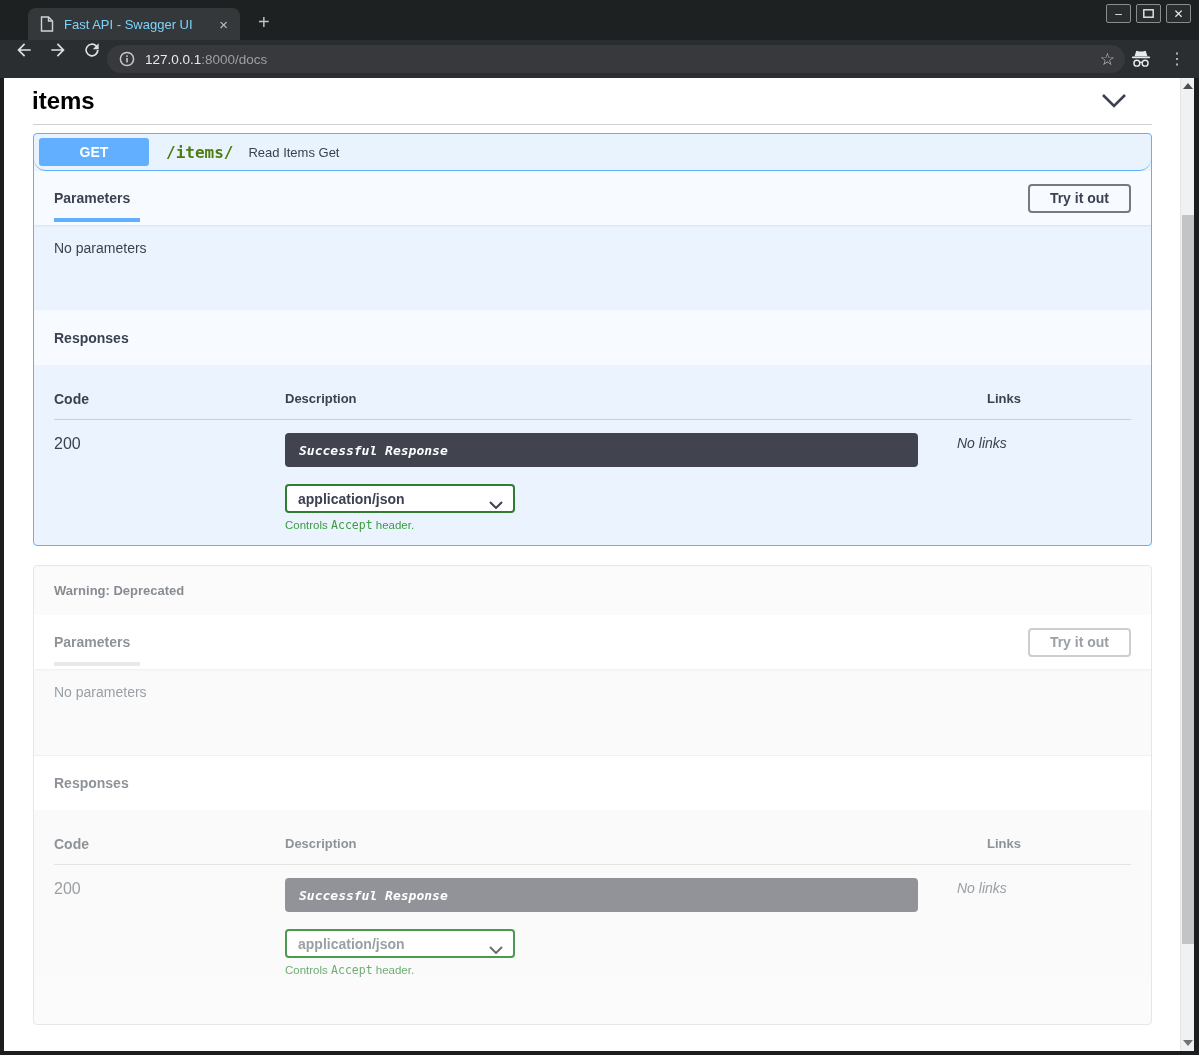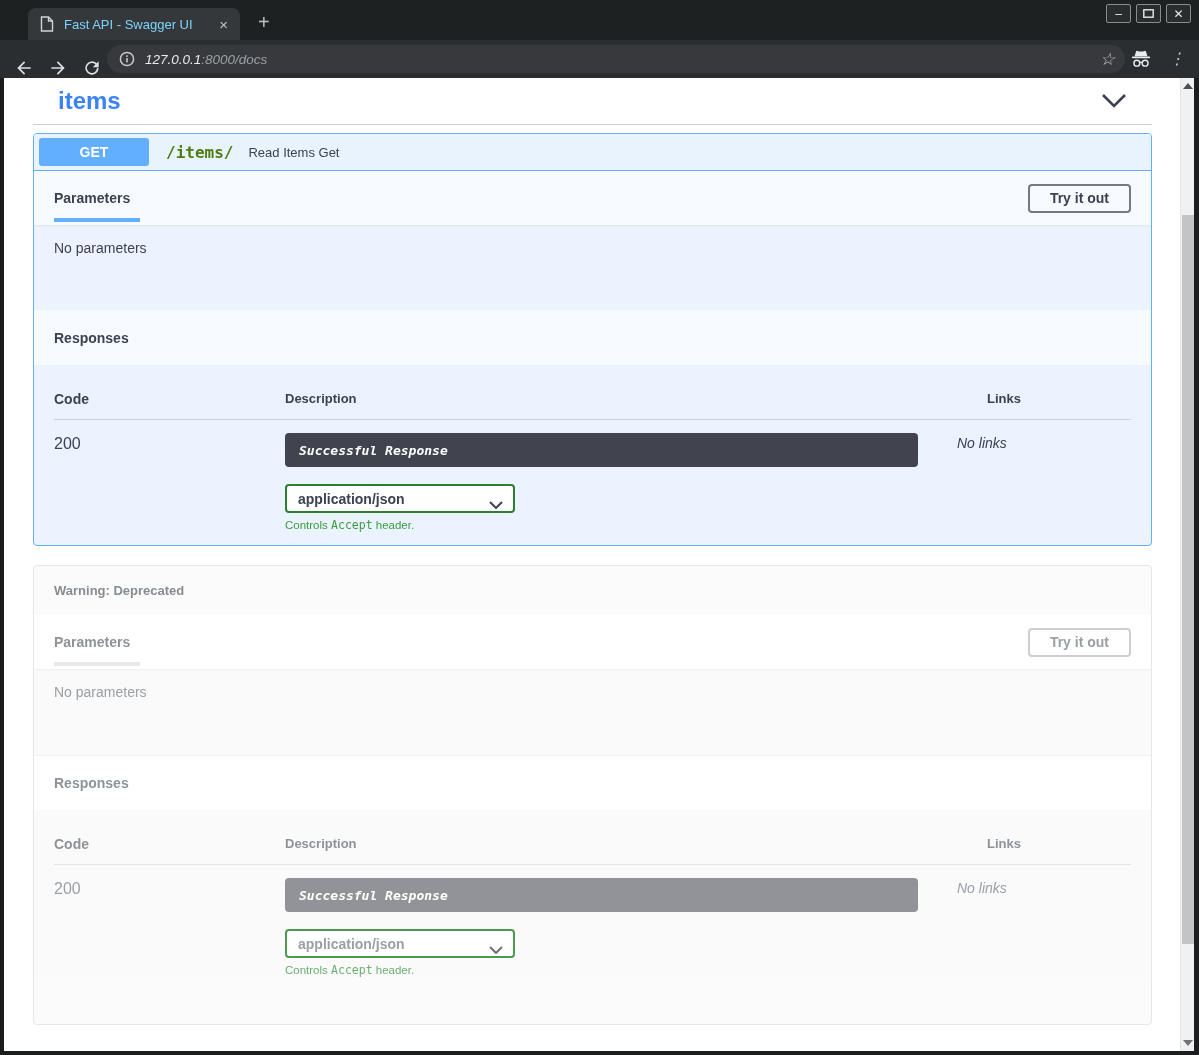--- a/index.html
+++ b/index.html
@@ -18,45 +18,45 @@
   .favicon { width:14px; height:16px; margin-right:10px; display:inline-flex; }
   .tab-title { color:#7dd3fc; font-size:13px; flex:1; white-space:nowrap; overflow:hidden; }
   .tab-close { color:#bdc1c6; font-size:15px; line-height:1; padding:2px 4px; cursor:default; }
   .newtab { position:absolute; left:258px; top:12px; color:#bdc1c6; font-size:20px; font-weight:400; line-height:1; }
   .win-controls { position:absolute; right:8px; top:4px; display:flex; gap:5px; }
   .win-btn { width:25px; height:19px; border:1px solid #8a8d8f; border-radius:2px; color:#e8eaed;
              display:flex; align-items:center; justify-content:center; font-size:12px; background:#2a2d2e; }
 
   
   .toolbar { position:absolute; left:0; top:40px; width:1199px; height:38px; background:#2b2e30;
-             display:flex; align-items:flex-end;font-style:italic; }
+             display:flex; align-items:flex-start; }
   .nav-ico { width:20px; height:20px; margin-left:14px; display:inline-flex; }
   .nav-ico svg { width:20px; height:20px; }
   .omnibox { position:absolute; left:107px; top:5px; width:1018px; height:28px; background:#37393c;
              border-radius:14px; display:flex; align-items:center; padding:0 10px 0 12px; }
   .info-ico { width:16px; height:16px; margin-right:10px; display:inline-flex; }
   .url { font-size:13.5px; }
   .url .host { color:#e8eaed; }
   .url .rest { color:#9aa0a6; }
   .star { margin-left:auto; color:#c6c9cc; font-size:17px; }
   .incog { position:absolute; left:1130px; top:9px; width:22px; height:20px; }
   .menu-dots { position:absolute; left:1169px; top:8px; color:#c6c9cc; font-size:16px; letter-spacing:0; line-height:22px; width:12px; text-align:center; }
 
   
   .content { position:absolute; left:4px; top:78px; right:5px; bottom:4px; background:#fff; overflow:hidden; }
 
-  .sec-title { position:absolute; left:54px; top:9px; font-size:24px; font-weight:700; color:#3b82f6; }
+  .sec-title { position:absolute; left:28px; top:9px; font-size:24px; font-weight:700; color:#000000; }
   .sec-chevron { position:absolute; left:1097px; top:15px; width:26px; height:16px; }
   .sec-divider { position:absolute; left:29px; top:46px; width:1119px; height:1px; background:rgba(59,65,81,.25); }
 
   .opblock { position:absolute; left:29px; width:1119px; border-radius:4px; overflow:hidden; }
   .op1 { top:55px;  height:413px; border:1px solid #61affe; background:#ebf4fe; }
   .op2 { top:487px; height:460px; border:1px solid #e6e6e6; background:#fbfbfb; }
 
-  .op-header { display:flex; align-items:center; }
+  .op-header { display:flex; align-items:center;border-radius:12px; }
   .op1 .op-header { height:37px; background:#e9f3fe; border-bottom:1px solid #61affe; }
   .op2 .op-header { height:36px; background:#fcfcfc; }
   .method { width:110px; height:28px; margin-left:5px; border-radius:3px; color:#fff; font-weight:700;
             font-size:14px; display:flex; align-items:center; justify-content:center; }
   .op1 .method { background:#61affe; }
   .op2 .method { background:#ebebeb; color:#f6f6f6; }
   .path { font-family:"DejaVu Sans Mono", monospace; font-weight:700; font-size:16px; margin-left:17px; color:#4d7c0f; }
   .op2 .path { color:#8f959b; text-decoration:line-through; }
   .summary { font-size:13px; margin-left:15px; color:#3b4151; }
   .op2 .summary { color:#9aa0a6; }

